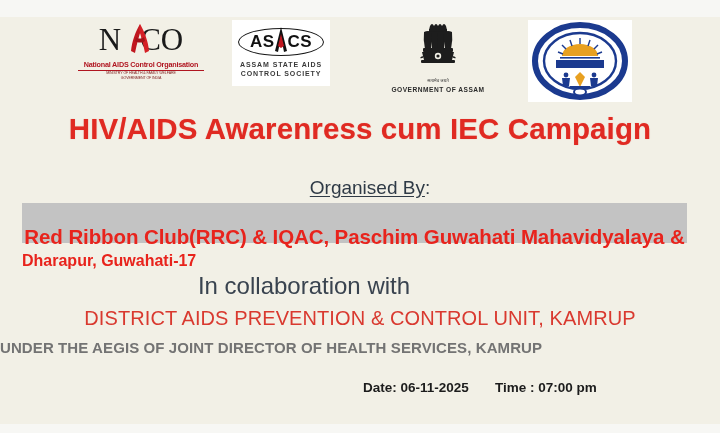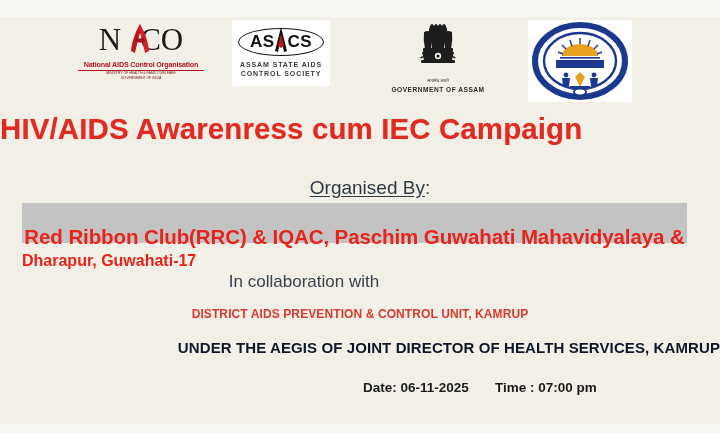--- a/index.html
+++ b/index.html
@@ -151,21 +151,21 @@
     height: 82px;
     background: #ffffff;
   }
 
   
   .title {
     position: absolute;
     top: 112px;
     left: 0;
     width: 720px;
-    text-align: left;
+    text-align: center;
     font-size: 29.5px;
     font-weight: bold;
     color: #e02a22;
     letter-spacing: 0.1px;
     text-shadow: 0 0 1px rgba(224,42,34,0.35);
   }
   .organised {
     position: absolute;
     top: 177px;
     left: 0;
@@ -203,43 +203,43 @@
     color: #e8231c;
     line-height: 21px;
   }
 
   .collab {
     position: absolute;
     top: 272px;
     left: 0;
     width: 608px;
     text-align: center;
-    font-size: 17px;
+    font-size: 24px;
     color: #39434f;
   }
   .district {
     position: absolute;
     top: 307px;
     left: 0;
     width: 720px;
     text-align: center;
-    font-size: 12px;
-    font-weight: bold;
+    font-size: 20px;
+    font-weight: normal;
     color: #d9392f;
     letter-spacing: 0.1px;
   }
   .aegis {
     position: absolute;
     top: 339px;
     left: 0;
     width: 720px;
-    text-align: right;
+    text-align: left;
     font-size: 15px;
     font-weight: bold;
-    color: #0f172a;
+    color: #737373;
     letter-spacing: 0.1px;
   }
   .footer {
     position: absolute;
     top: 380px;
     left: 0;
     width: 720px;
     height: 22px;
     font-size: 13.5px;
     font-weight: bold;

